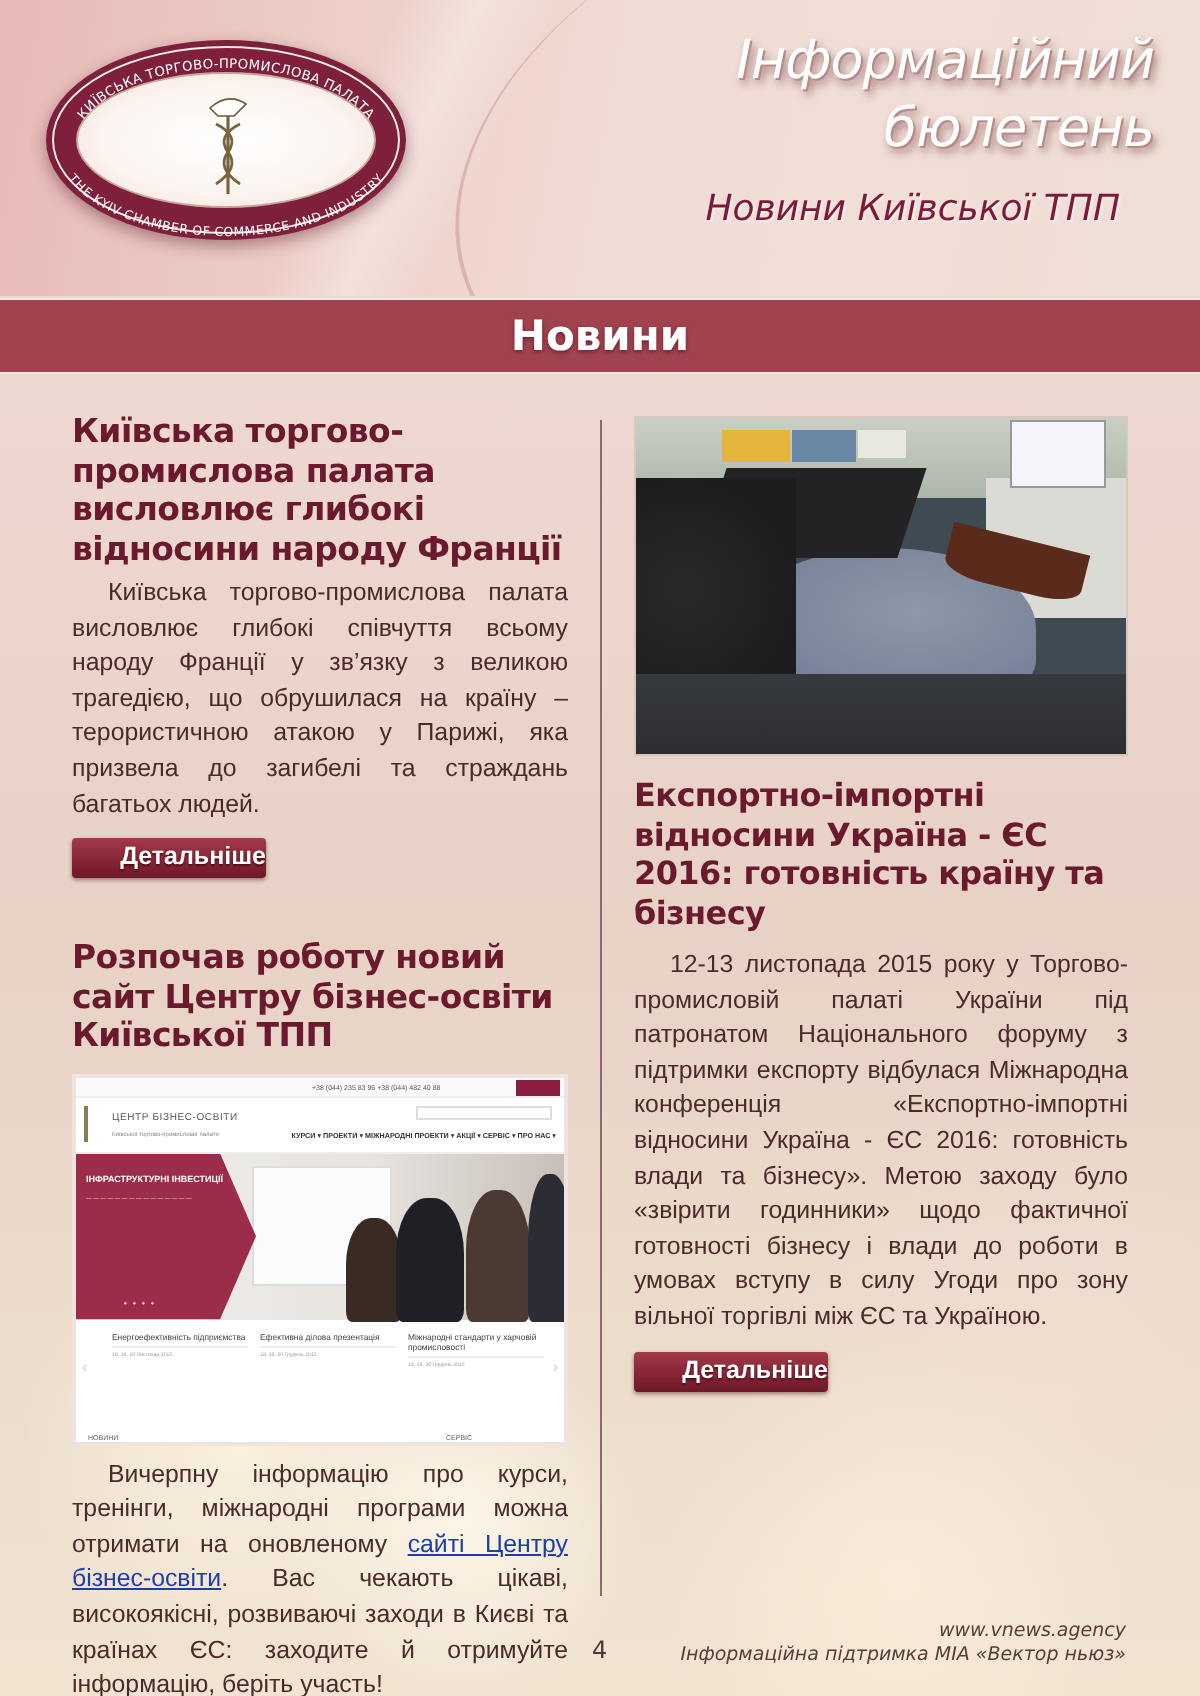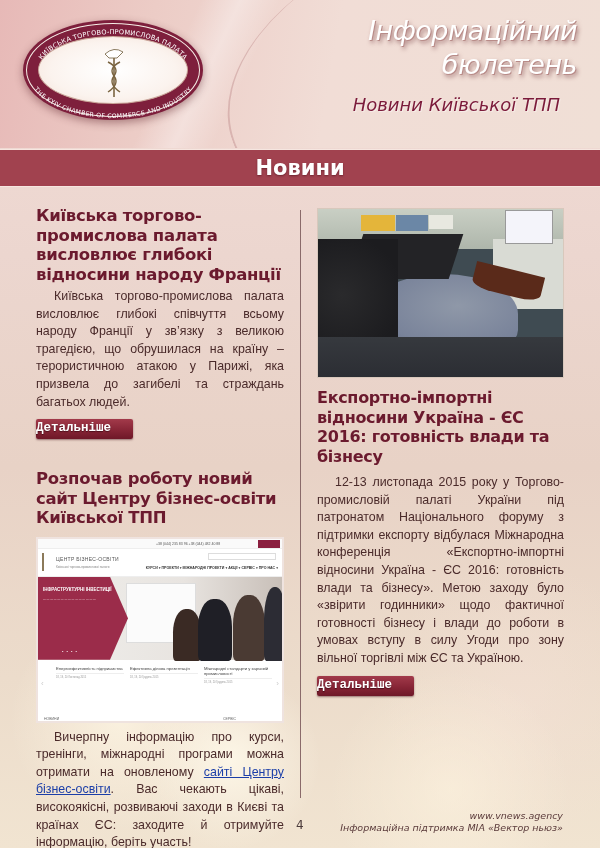--- a/index.html
+++ b/index.html
@@ -106,22 +106,22 @@
     margin-top: 4px;
   }
   .article-body p { text-indent: 18px; }
   .article-body a { color: #1b3ea8; text-decoration: underline; }
 
   .more-btn {
     display: inline-block; margin-top: 8px;
     width: 97px; height: 20px; line-height: 19px;
     background: linear-gradient(180deg, #a23a4a 0%, #872536 55%, #6e1828 100%);
     color: #fff; font-weight: bold; font-size: 12.5px;
-    font-family: Liberation Mono, monospace;
-    text-align: left; border-radius: 2px;
+    font-family: Liberation Sans, sans-serif;
+    text-align: right; border-radius: 2px;
     box-shadow: 0 1px 2px rgba(70,20,30,0.5);
     text-shadow: 0 1px 1px rgba(40,0,10,0.6);
     cursor: pointer;
   }
 
   
   .site-shot {
     margin-top: 9px; width: 248px; height: 186px;
     background: #fff; border: 2px solid #efe3df;
     position: relative; overflow: hidden;
@@ -299,21 +299,21 @@
       <div class="banner3"></div>
       <div class="sidewall"></div>
       <div class="screen"></div>
       <div class="floor"></div>
       <div class="crowd-t"></div>
       <div class="crowd-l"></div>
       <div class="table"></div>
       <div class="crowd-b"></div>
     </div>
 
-    <h2 class="article-title" style="margin-top:10px;font-size:16px">Експортно-імпортні відносини Україна - ЄС 2016: готовність влади та бізнесу</h2>
+    <h2 class="article-title" style="margin-top:10px;font-size:16px">Експортно-імпортні відносини Україна - ЄС 2016: готовність країну та бізнесу</h2>
     <div class="article-body" style="margin-top:8px">
       <p>12-13 листопада 2015 року у Торгово-промисловій палаті України під патронатом Національного форуму з підтримки експорту відбулася Міжнародна конференція «Експортно-імпортні відносини Україна - ЄС 2016: готовність влади та бізнесу». Метою заходу було «звірити годинники» щодо фактичної готовності бізнесу і влади до роботи в умовах вступу в силу Угоди про зону вільної торгівлі між ЄС та Україною.</p>
     </div>
     <div class="more-btn">Детальніше</div>
   </div>
 </div>
 
 <div class="page-num">4</div>
 <div class="footer-credit">
   <div>www.vnews.agency</div>

